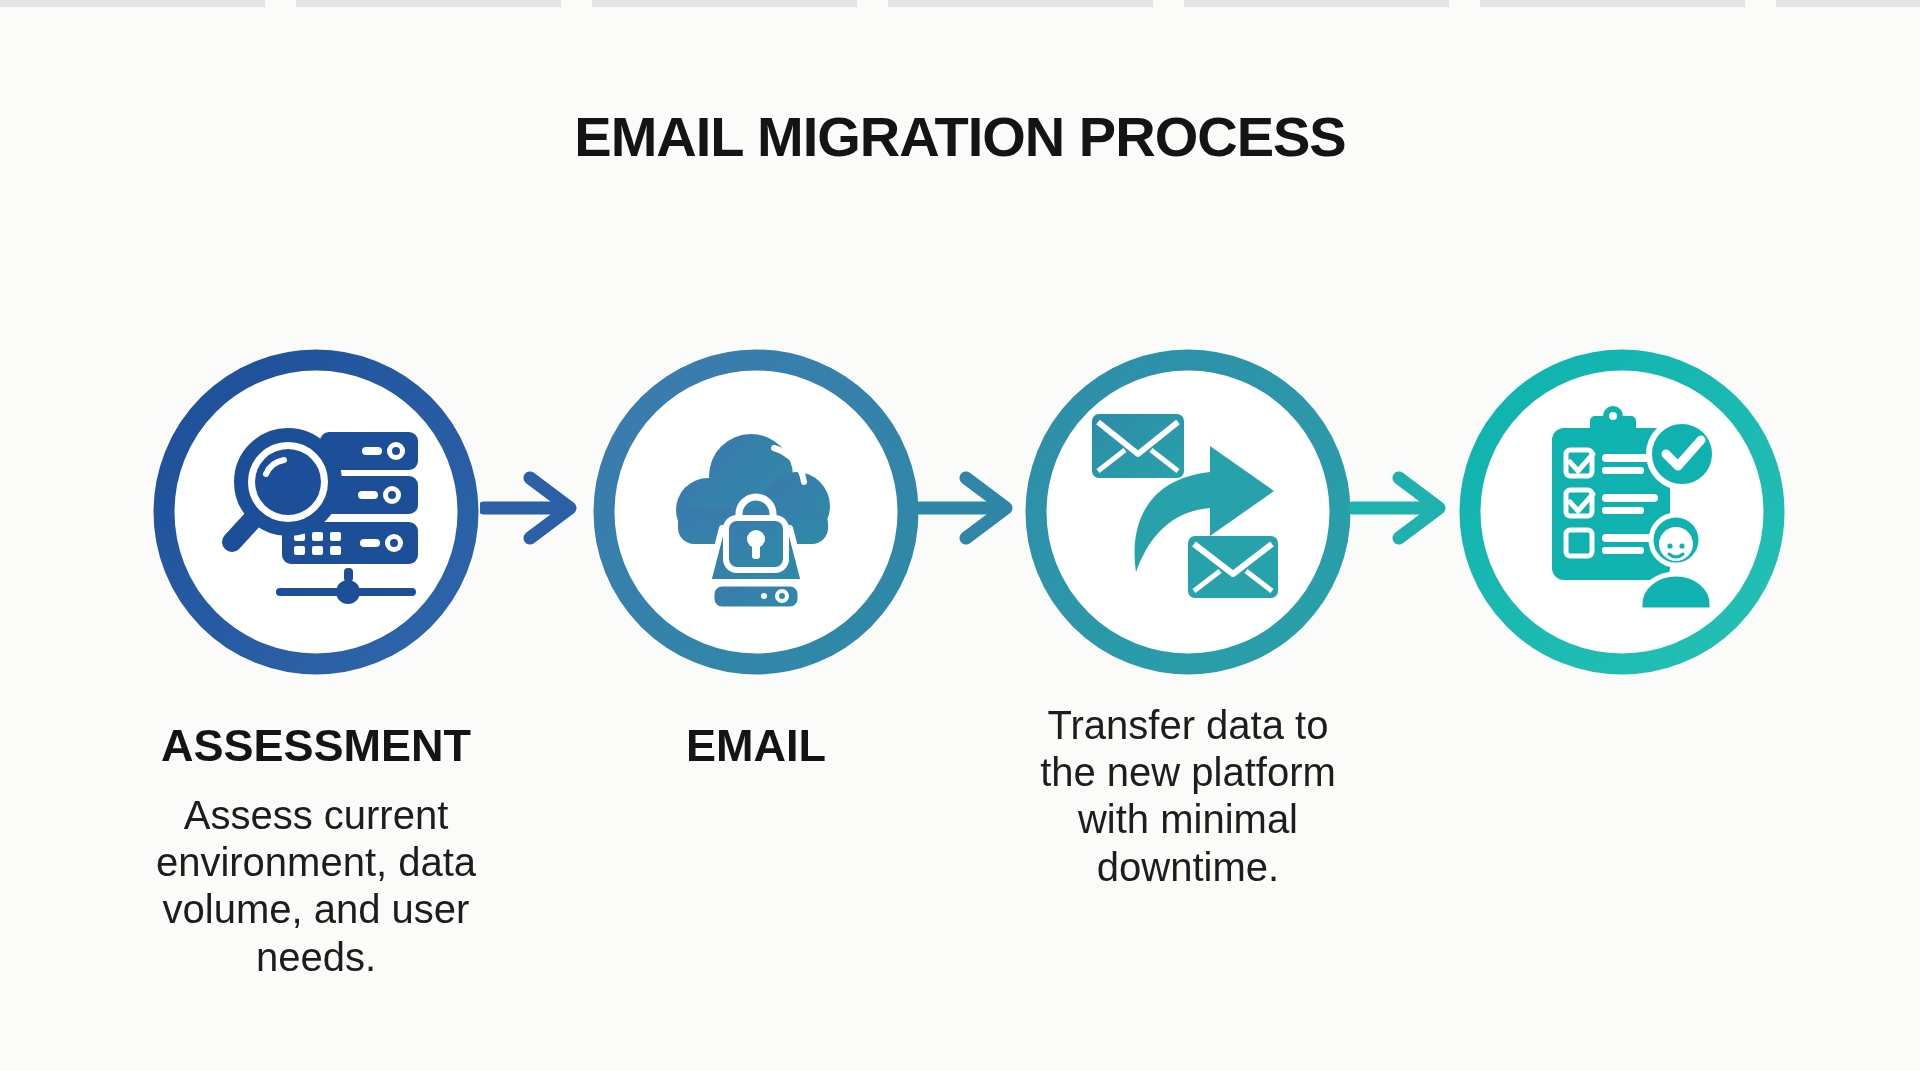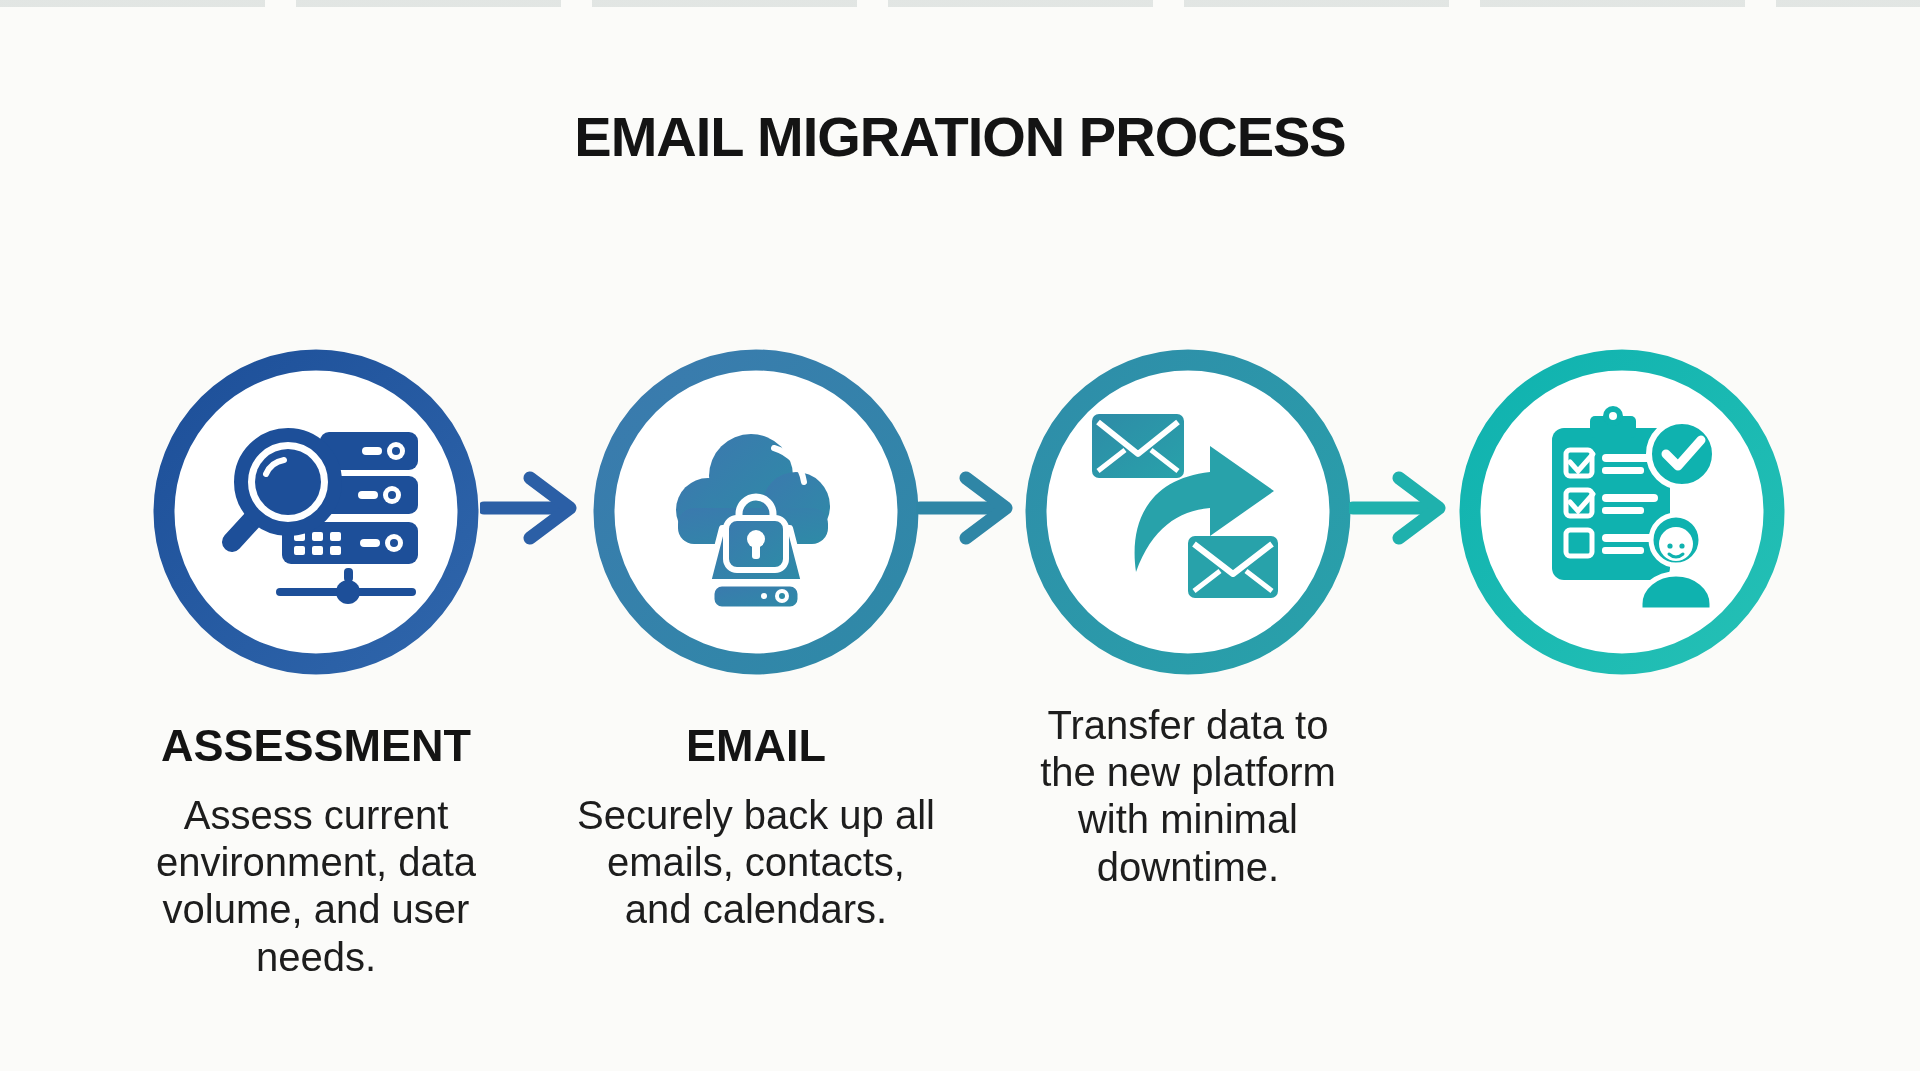--- a/index.html
+++ b/index.html
@@ -131,21 +131,20 @@
         <circle cx="100" cy="127" r="9" fill="#ffffff"></circle>
         <rect x="96" y="130" width="8" height="17" rx="3" fill="#ffffff"></rect>
 
         <rect x="56" y="172" width="88" height="25" rx="10" fill="url(#ic2)" stroke="#ffffff" stroke-width="5"></rect>
         <circle cx="126" cy="184" r="7" fill="#ffffff"></circle>
           <circle cx="126" cy="184" r="3" fill="var(--s2b)"></circle>
         <circle cx="108" cy="184" r="3" fill="#ffffff"></circle>
       </g>
     </svg>
     <div class="step-name">EMAIL</div>
-    <div class="step-desc dw2">Securely back up all emails, contacts, and calendars.</div>
   </div>
 
   <svg class="arrow arrow2" viewBox="0 0 112 96">
     <line x1="4" y1="48" x2="76" y2="48" stroke="var(--arrow2)" stroke-width="13" stroke-linecap="round"></line>
     <path d="M50,18 L90,48 L50,78" fill="none" stroke="var(--arrow2)" stroke-width="13" stroke-linecap="round" stroke-linejoin="round"></path>
   </svg>
 
   <div class="step step3">
     <svg class="circle-svg" viewBox="0 0 340 340">
       <defs>

